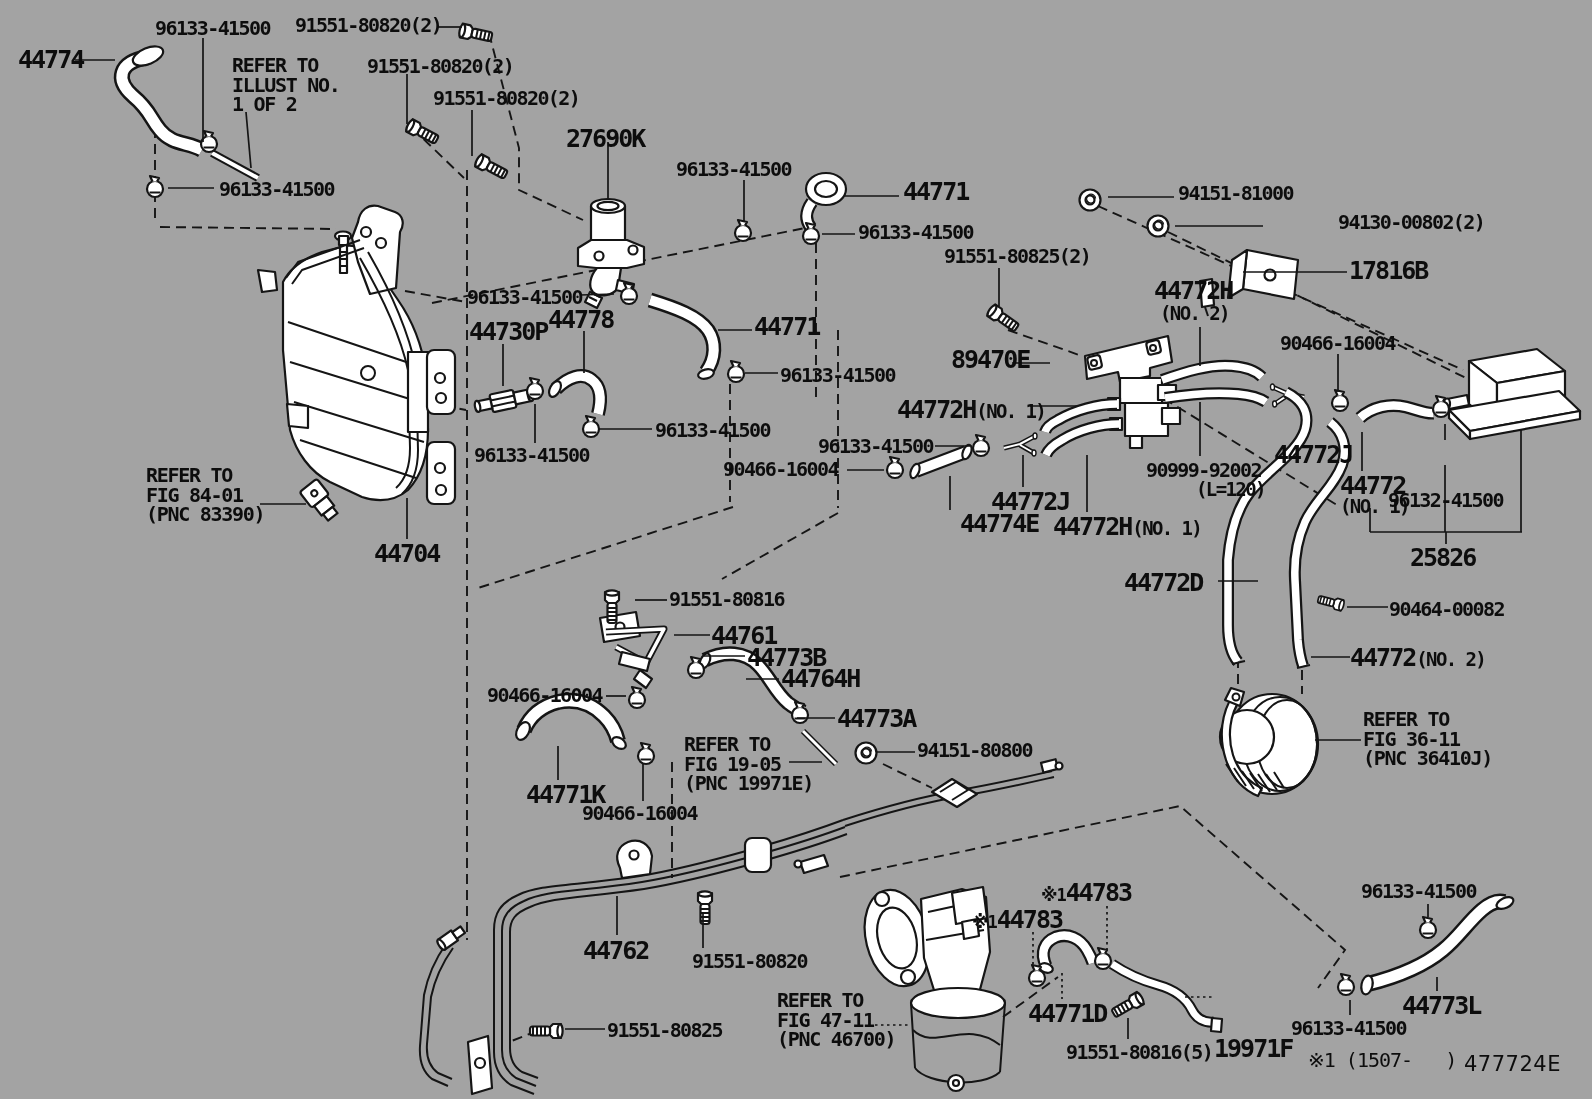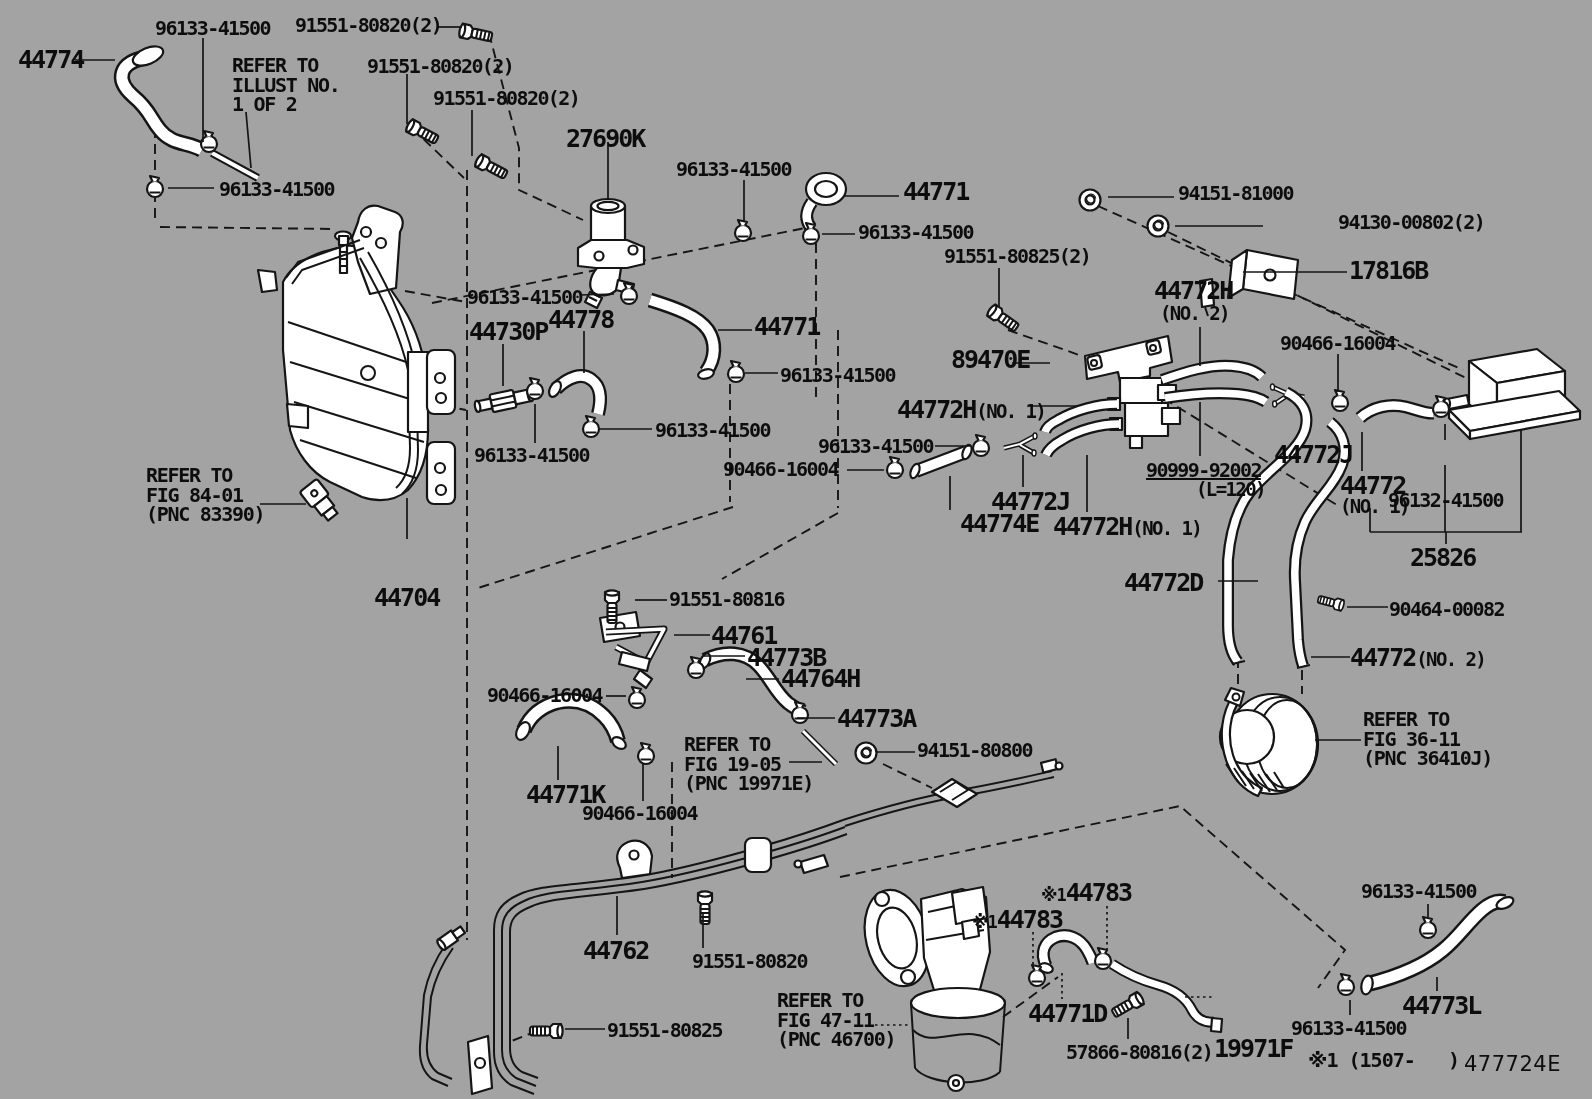--- a/index.html
+++ b/index.html
@@ -4,21 +4,21 @@
 <style>
   html,body{margin:0;padding:0;background:#fff;}
   .stage{position:relative;width:1592px;height:1099px;background:#a3a3a3;overflow:hidden;
          font-family:"DejaVu Sans Mono","DejaVu Sans",monospace;}
   svg{position:absolute;left:0;top:0;}
   .lbl{position:absolute;color:#0d0d0d;white-space:pre;z-index:5;}
   .num{font-size:20px;font-weight:700;letter-spacing:-1.6px;}
   .big{font-size:25px;font-weight:700;letter-spacing:-2px;}
   .sm{font-size:19px;font-weight:700;letter-spacing:-1.6px;}
   .ref{font-size:20px;font-weight:700;letter-spacing:-1.3px;line-height:19.5px;}
-  .note{font-size:20px;font-weight:700;letter-spacing:-1px;}
+  .note{font-size:20px;font-weight:400;letter-spacing:-1px;}
   .code{font-family:"DejaVu Sans","Liberation Sans",sans-serif;font-size:21px;font-weight:400;letter-spacing:.5px;}
   .pre-mark{font-size:17px;font-weight:700;letter-spacing:-1px;}
   .lbl .sm{margin-left:1px;}
   
   .pt{fill:#fff;stroke:#151515;stroke-width:2.2;stroke-linejoin:round;}
   .ln{fill:none;stroke:#151515;stroke-width:2;stroke-linejoin:round;}
   .to{fill:none;stroke:#151515;stroke-linecap:butt;stroke-linejoin:round;}
   .ti{fill:none;stroke:#ffffff;stroke-linecap:butt;stroke-linejoin:round;}
   .ld{stroke:#151515;stroke-width:1.7;fill:none;}
   .dsh{stroke:#151515;stroke-width:1.9;fill:none;stroke-dasharray:10 6;}
@@ -463,34 +463,34 @@
     <div class="lbl num" style="left: 467px; top: 285px;"><span>96133-41500</span></div>
     <div class="lbl big" style="left: 548px; top: 305px;"><span>44778</span></div>
     <div class="lbl big" style="left: 469px; top: 317px;"><span>44730P</span></div>
     <div class="lbl big" style="left: 754px; top: 312px;"><span>44771</span></div>
     <div class="lbl big" style="left: 951px; top: 345px;"><span>89470E</span></div>
     <div class="lbl num" style="left: 780px; top: 363px;"><span>96133-41500</span></div>
     <div class="lbl big" style="left: 897px; top: 395px;"><span>44772H</span><span class="sm">(NO. 1)</span></div>
     <div class="lbl num" style="left: 655px; top: 418px;"><span>96133-41500</span></div>
     <div class="lbl num" style="left: 818px; top: 434px;"><span>96133-41500</span></div>
     <div class="lbl num" style="left: 723px; top: 457px;"><span>90466-16004</span></div>
-    <div class="lbl num" style="left: 1146px; top: 458px; text-decoration: underline;"><span>90999-92002</span></div>
+    <div class="lbl num" style="left: 1146px; top: 458px;"><span>90999-92002</span></div>
     <div class="lbl sm" style="left: 1196px; top: 478px;"><span>(L=120)</span></div>
     <div class="lbl big" style="left: 991px; top: 487px;"><span>44772J</span></div>
     <div class="lbl big" style="left: 916px; top: 509px; margin-left: 44px;"><span>44774E</span></div>
     <div class="lbl big" style="left: 1053px; top: 512px;"><span>44772H</span><span class="sm">(NO. 1)</span></div>
     <div class="lbl big" style="left: 1274px; top: 440px;"><span>44772J</span></div>
     <div class="lbl num" style="left: 1388px; top: 440px; margin-top: 48px;"><span>96132-41500</span></div>
     <div class="lbl big" style="left: 1340px; top: 471px;"><span>44772</span></div>
     <div class="lbl sm" style="left: 1340px; top: 495px;"><span>(NO. 1)</span></div>
     <div class="lbl big" style="left: 1410px; top: 543px;"><span>25826</span></div>
     <div class="lbl ref" style="left: 146px; top: 466px;"><span>REFER TO
 FIG 84-01
 (PNC 83390)</span></div>
-    <div class="lbl big" style="left: 374px; top: 539px; margin-top: 44px;"><span>44704</span></div>
+    <div class="lbl big" style="left: 374px; top: 539px;"><span>44704</span></div>
     <div class="lbl big" style="left: 1124px; top: 568px;"><span>44772D</span></div>
     <div class="lbl num" style="left: 1389px; top: 597px;"><span>90464-00082</span></div>
     <div class="lbl big" style="left: 1350px; top: 643px;"><span>44772</span><span class="sm">(NO. 2)</span></div>
     <div class="lbl num" style="left: 669px; top: 587px;"><span>91551-80816</span></div>
     <div class="lbl big" style="left: 711px; top: 621px;"><span>44761</span></div>
     <div class="lbl big" style="left: 747px; top: 643px;"><span>44773B</span></div>
     <div class="lbl big" style="left: 781px; top: 664px;"><span>44764H</span></div>
     <div class="lbl num" style="left: 487px; top: 683px;"><span>90466-16004</span></div>
     <div class="lbl big" style="left: 837px; top: 704px;"><span>44773A</span></div>
     <div class="lbl ref" style="left: 684px; top: 735px;"><span>REFER TO
@@ -505,20 +505,20 @@
     <div class="lbl big" style="left: 1041px; top: 878px;"><span class="pre-mark">※1</span><span>44783</span></div>
     <div class="lbl big" style="left: 972px; top: 905px;"><span class="pre-mark">※1</span><span>44783</span></div>
     <div class="lbl num" style="left: 1361px; top: 879px;"><span>96133-41500</span></div>
     <div class="lbl big" style="left: 583px; top: 936px;"><span>44762</span></div>
     <div class="lbl num" style="left: 656px; top: 949px; margin-left: 36px;"><span>91551-80820</span></div>
     <div class="lbl ref" style="left: 777px; top: 991px;"><span>REFER TO
 FIG 47-11
 (PNC 46700)</span></div>
     <div class="lbl big" style="left: 1028px; top: 999px;"><span>44771D</span></div>
     <div class="lbl big" style="left: 1214px; top: 1034px;"><span>19971F</span></div>
-    <div class="lbl num" style="left: 1066px; top: 1040px;"><span>57866-80816(2)</span></div>
+    <div class="lbl num" style="left: 1066px; top: 1040px;"><span>91551-80816(5)</span></div>
     <div class="lbl num" style="left: 1291px; top: 1016px;"><span>96133-41500</span></div>
     <div class="lbl big" style="left: 1402px; top: 991px;"><span>44773L</span></div>
     <div class="lbl num" style="left: 607px; top: 1018px;"><span>91551-80825</span></div>
     <div class="lbl num" style="left: 474px; top: 443px;"><span>96133-41500</span></div>
     <div class="lbl note" style="left: 1308px; top: 1048px;"><span>※1 (1507-   )</span></div>
     <div class="lbl code" style="left: 1464px; top: 1052px;"><span>477724E</span></div>
   </div>
 
 </body></html>

